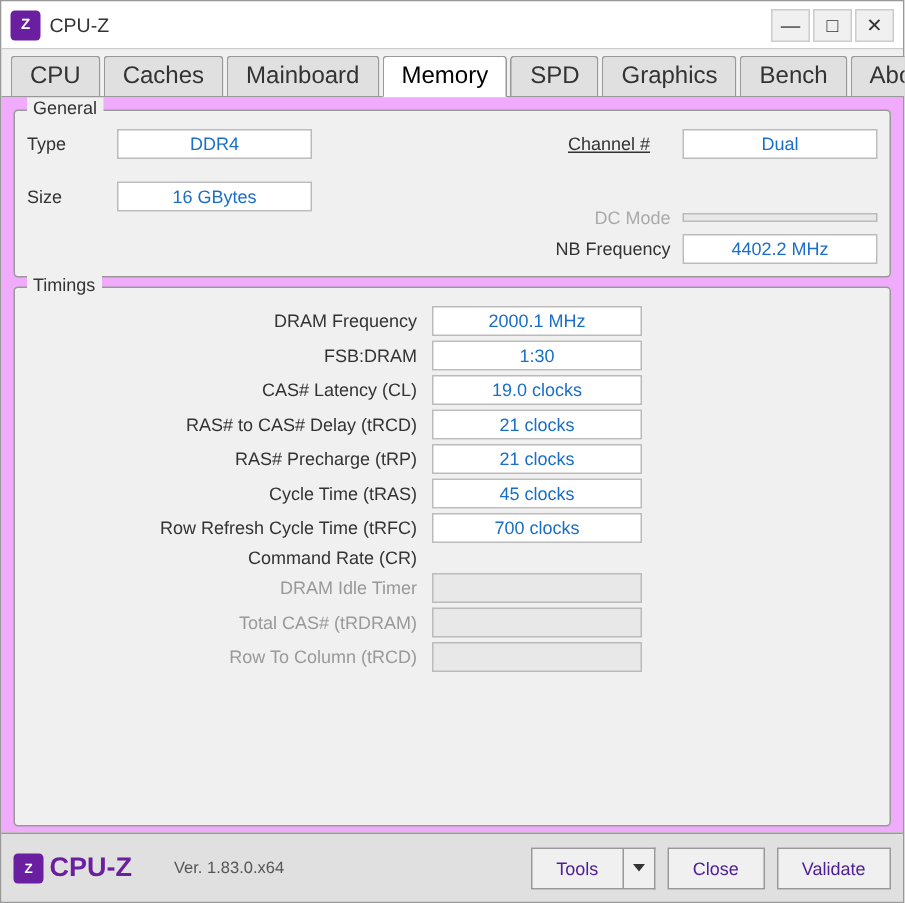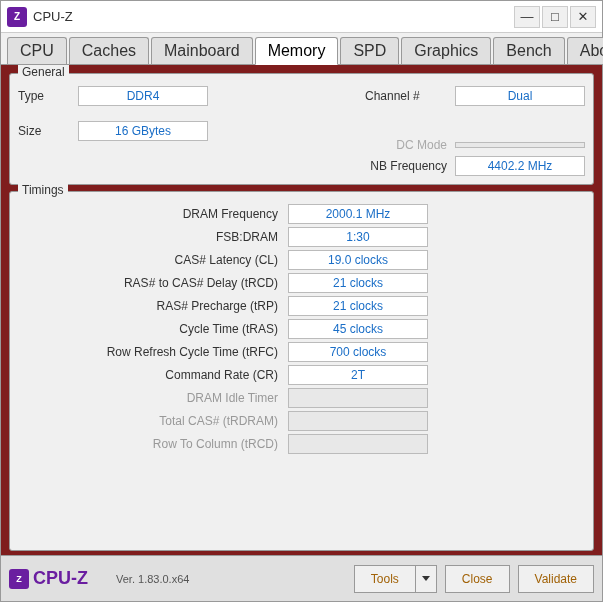--- a/index.html
+++ b/index.html
@@ -85,21 +85,21 @@
       background: white;
       border-bottom: 1px solid white;
       margin-bottom: -1px;
       z-index: 1;
       color: #000;
     }
 
     .content {
       flex: 1;
       padding: 8px 8px 4px 8px;
-      background: #7f1d1d;
+      background: #f0abfc;
       display: flex;
       flex-direction: column;
       gap: 6px;
     }
 
     .group-box {
       border: 1px solid #999;
       border-radius: 3px;
       padding: 4px 8px 8px 8px;
       position: relative;
@@ -208,21 +208,21 @@
     .footer-btn-group {
       display: flex;
       align-items: center;
     }
     .footer-btn {
       padding: 5px 16px;
       background: #f0f0f0;
       border: 1px solid #999;
       cursor: pointer;
       font-size: 12px;
-      color: #a16207;
+      color: #4c1d95;
       height: 28px;
       display: flex;
       align-items: center;
     }
     .footer-btn-dropdown {
       padding: 5px 6px;
       background: #f0f0f0;
       border: 1px solid #999;
       border-left: none;
       cursor: pointer;
@@ -270,21 +270,21 @@
 
     <div class="group-box">
       <span class="group-box-title">General</span>
       <div style="margin-top: 8px; display: flex; flex-direction: column; gap: 4px;">
         <div style="display: flex; align-items: center; gap: 0;">
           <div style="flex: 1; display: flex; align-items: center;">
             <span class="label" style="width:60px; text-align:left;">Type</span>
             <div class="value-box" style="min-width:130px;">DDR4</div>
           </div>
           <div style="flex: 1; display: flex; align-items: center; justify-content: flex-end;">
-            <span class="label" style="width:90px; text-align:left; padding-right:8px;">Channel #</span>
+            <span class="label" style="width:90px; text-align:center; padding-right:8px;text-decoration:underline;">Channel #</span>
             <div class="value-box" style="min-width:130px;">Dual</div>
           </div>
         </div>
         <div style="display: flex; align-items: center; gap: 0;">
           <div style="flex: 1; display: flex; align-items: center;">
             <span class="label" style="width:60px; text-align:left;">Size</span>
             <div class="value-box" style="min-width:130px;">16 GBytes</div>
           </div>
           <div style="flex: 1; display: flex; align-items: center; justify-content: flex-end; margin-top: 28px;">
             <span class="label" style="width:90px; text-align:right; padding-right:8px; color:#aaa;">DC Mode</span>
@@ -324,21 +324,20 @@
         <div class="timing-row">
           <span class="timing-label">Cycle Time (tRAS)</span>
           <div class="timing-value">45 clocks</div>
         </div>
         <div class="timing-row">
           <span class="timing-label">Row Refresh Cycle Time (tRFC)</span>
           <div class="timing-value">700 clocks</div>
         </div>
         <div class="timing-row">
           <span class="timing-label">Command Rate (CR)</span>
-          <div class="timing-value">2T</div>
         </div>
         <div class="timing-row">
           <span class="timing-label disabled">DRAM Idle Timer</span>
           <div class="timing-value empty">&nbsp;</div>
         </div>
         <div class="timing-row">
           <span class="timing-label disabled">Total CAS# (tRDRAM)</span>
           <div class="timing-value empty">&nbsp;</div>
         </div>
         <div class="timing-row">

